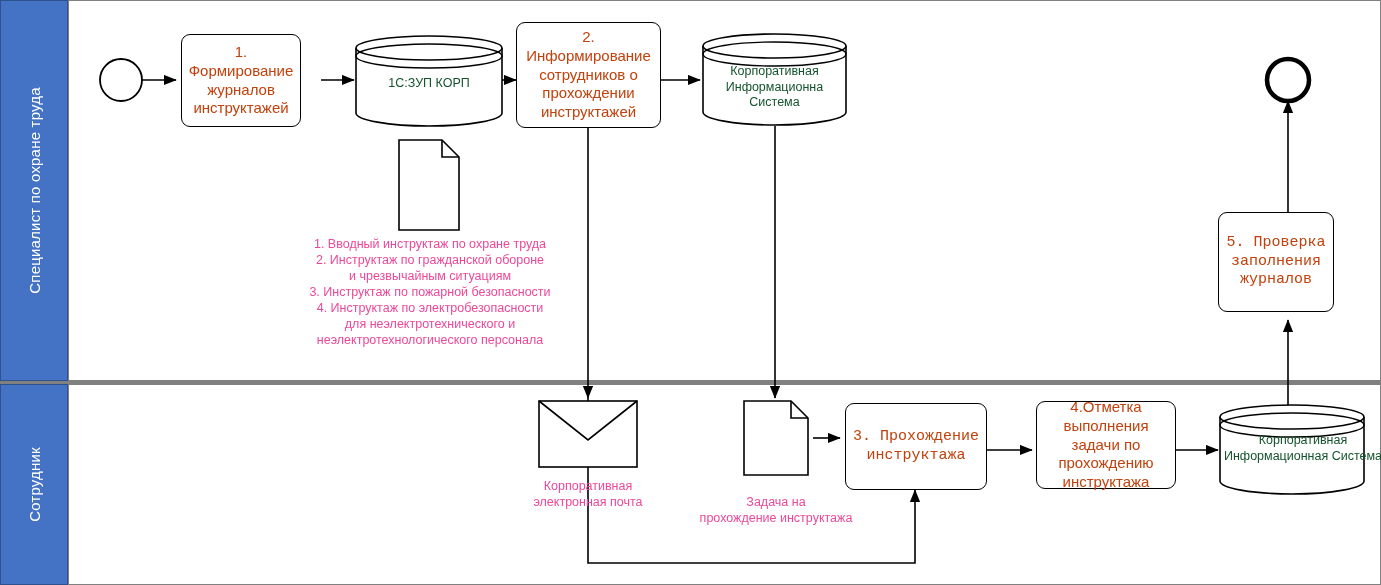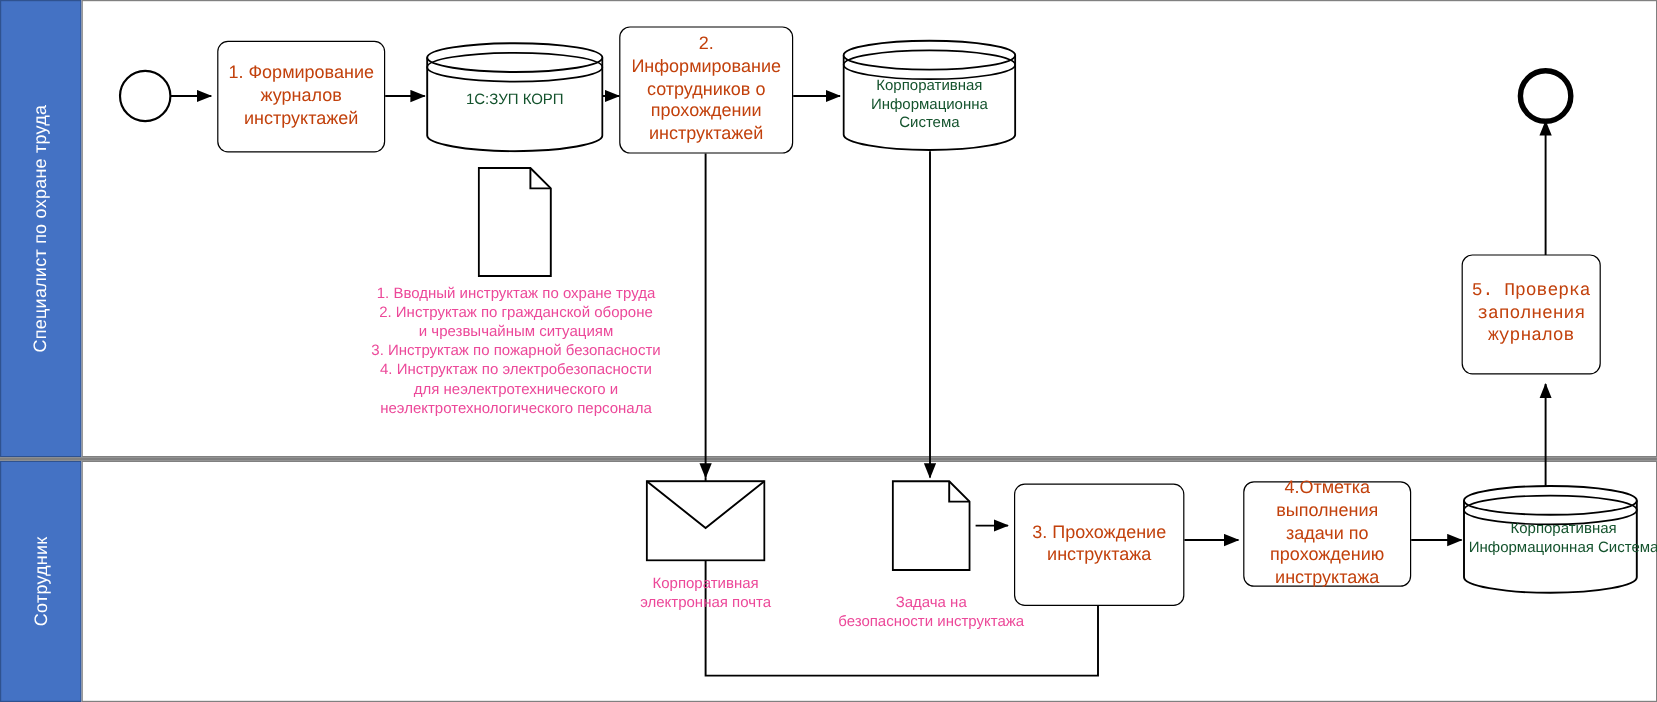--- a/index.html
+++ b/index.html
@@ -134,21 +134,21 @@
 
     <polyline points="588,398 588,563 915,563 915,490" fill="none" stroke="#000" stroke-width="1.6" marker-end="url(#arrow)"></polyline>
   </svg>
 
   <div class="circle-start" style="left:98px; top:57px;">
     <svg width="46" height="46" viewBox="0 0 46 46">
       <circle cx="23" cy="23" r="21" fill="#fff" stroke="#000" stroke-width="1.8"></circle>
     </svg>
   </div>
 
-  <div class="task" style="left:181px; top:34px; width:140px; height:93px;text-align:center;">1. Формирование журналов инструктажей</div>
+  <div class="task" style="left:181px; top:34px; width:120px; height:93px;text-align:center;">1. Формирование журналов инструктажей</div>
 
   <div class="db" style="left:355px; top:34px; width:148px; height:93px;">
     <svg width="148" height="93" viewBox="0 0 148 93">
       <path d="M1,14 L1,79 C1,86 34,92 74,92 C114,92 147,86 147,79 L147,14" fill="#fff" stroke="#000" stroke-width="1.6"></path>
       <ellipse cx="74" cy="14" rx="73" ry="12" fill="#fff" stroke="#000" stroke-width="1.6"></ellipse>
       <ellipse cx="74" cy="22" rx="73" ry="12" fill="none" stroke="#000" stroke-width="1.4"></ellipse>
     </svg>
     <div class="db-label" style="top:42px;">1С:ЗУП КОРП</div>
   </div>
 
@@ -186,23 +186,23 @@
   <div class="caption" style="left:508px; top:478px; width:160px;">Корпоративная
 электронная почта</div>
 
   <div class="doc" style="left:743px; top:400px; width:66px; height:76px;">
     <svg width="66" height="76" viewBox="0 0 66 76">
       <path d="M1,1 L48,1 L65,18 L65,75 L1,75 Z" fill="#fff" stroke="#000" stroke-width="1.6"></path>
       <path d="M48,1 L48,18 L65,18" fill="none" stroke="#000" stroke-width="1.6"></path>
     </svg>
   </div>
   <div class="caption" style="left:683px; top:494px; width:186px;">Задача на
-безопасности инструктажа</div>
-
-  <div class="task" style="left:845px; top:403px; width:142px; height:102px;">3. Прохождение инструктажа</div>
+прохождение инструктажа</div>
+
+  <div class="task" style="left:845px; top:403px; width:142px; height:87px;font-family:Liberation Mono, monospace;">3. Прохождение инструктажа</div>
 
   <div class="task" style="left:1036px; top:401px; width:140px; height:88px;">4.Отметка выполнения задачи по прохождению инструктажа</div>
 
   <div class="db" style="left:1219px; top:403px; width:168px; height:92px;">
     <svg width="146" height="92" viewBox="0 0 146 92">
       <path d="M1,14 L1,78 C1,85 33,91 73,91 C113,91 145,85 145,78 L145,14" fill="#fff" stroke="#000" stroke-width="1.6"></path>
       <ellipse cx="73" cy="14" rx="72" ry="12" fill="#fff" stroke="#000" stroke-width="1.6"></ellipse>
       <ellipse cx="73" cy="22" rx="72" ry="12" fill="none" stroke="#000" stroke-width="1.4"></ellipse>
     </svg>
     <div class="db-label" style="top:30px;">Корпоративная Информационная Система</div>

